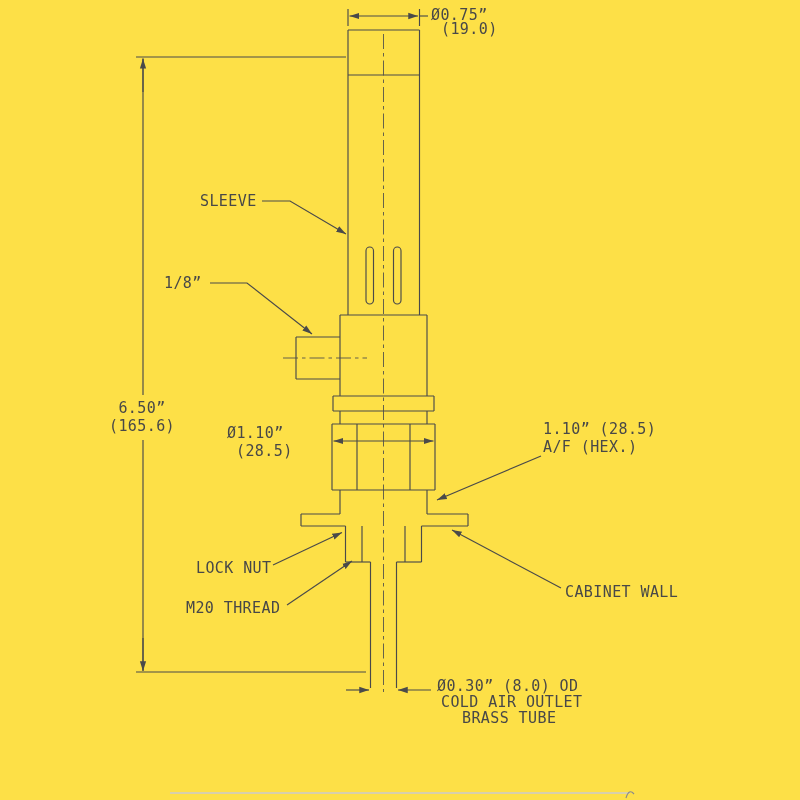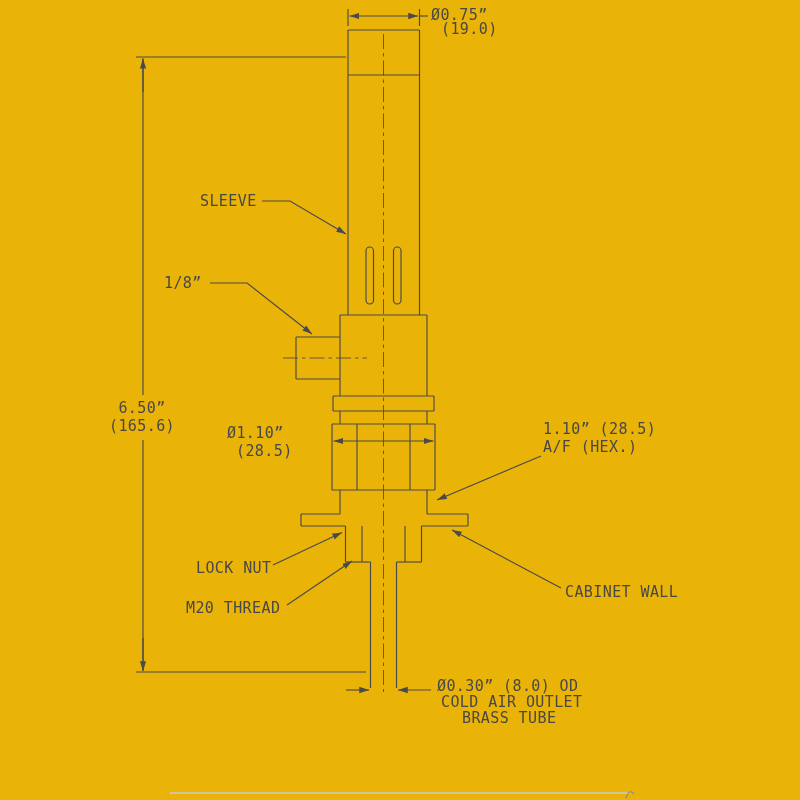--- a/index.html
+++ b/index.html
@@ -1,16 +1,16 @@
 <!DOCTYPE html>
 <html><head>
 <meta charset="utf-8">
 <style>
   html,body{margin:0;padding:0;background:#ffffff;}
-  .page{position:relative;width:800px;height:800px;background:#eab308;overflow:hidden;
+  .page{position:relative;width:800px;height:800px;background:#fde047;overflow:hidden;
         font-family:"DejaVu Sans Mono",monospace;}
   svg{display:block;}
   svg text{font-family:"DejaVu Sans Mono",monospace;font-size:15px;letter-spacing:0.4px;fill:#484848;}
   .ln{stroke:#4a4a4a;stroke-width:1.15;fill:none;stroke-linecap:butt;}
   .cl{stroke:#4a4a4a;stroke-width:0.85;fill:none;stroke-dasharray:15 4 3.5 4;}
   .ftr{stroke:#cbcbcb;stroke-width:1.4;fill:none;}
   .mk{stroke:#8a8a8a;stroke-width:1.2;fill:none;}
 </style>
 </head>
 <body>

